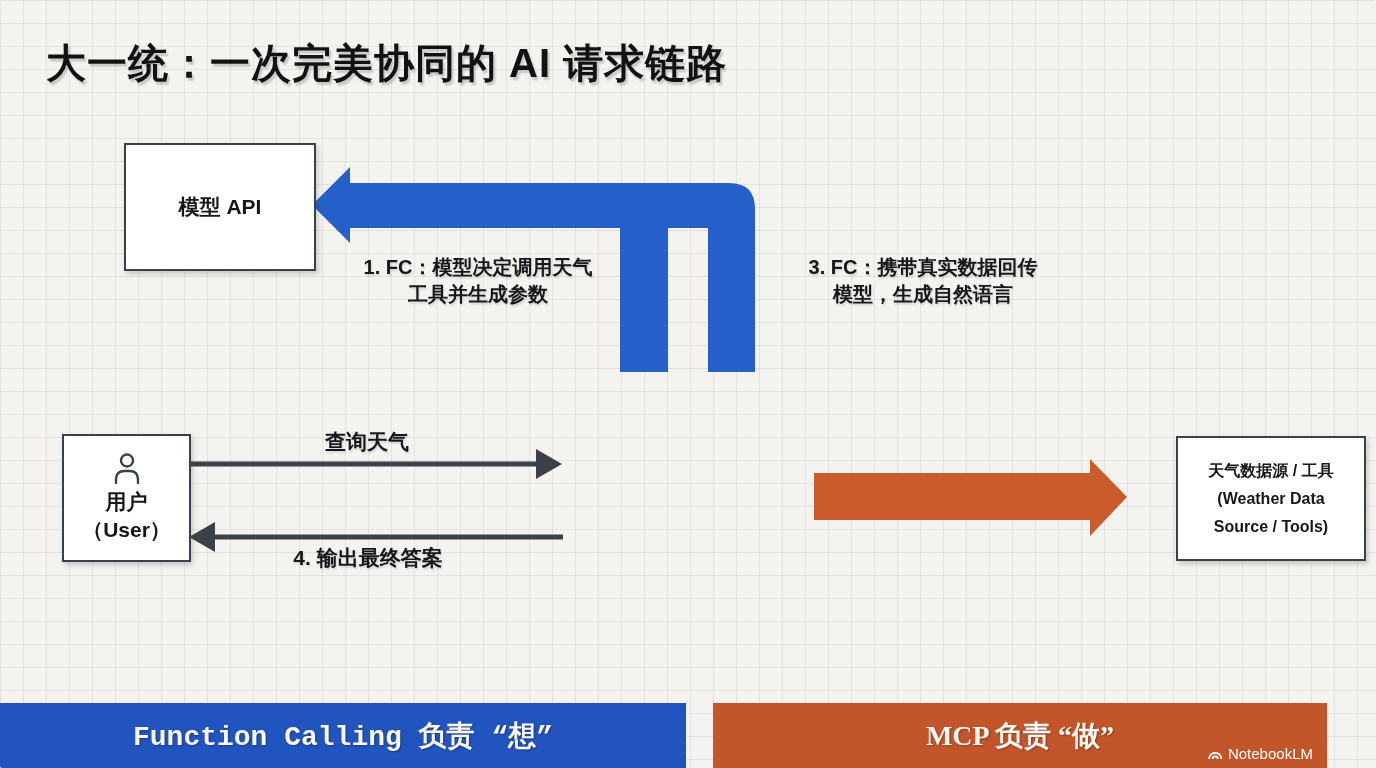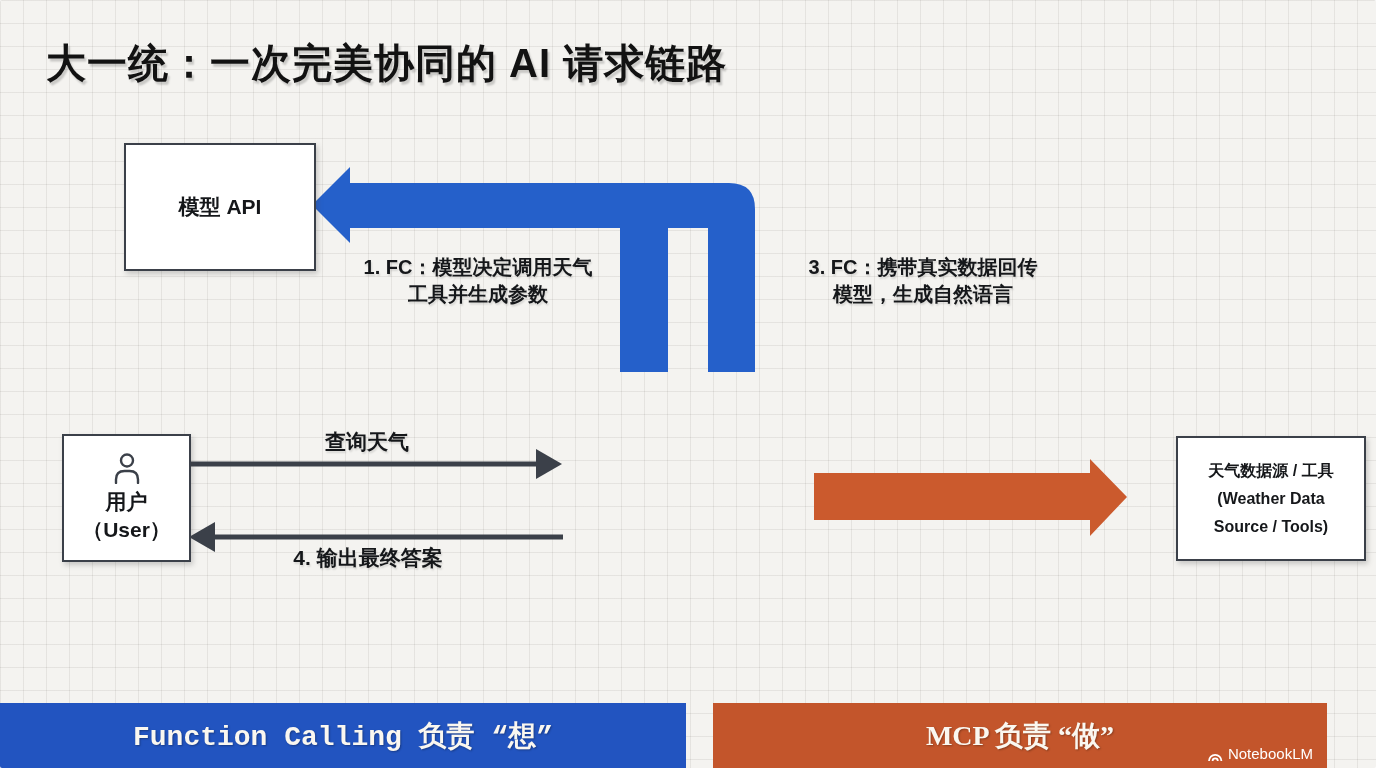--- a/index.html
+++ b/index.html
@@ -43,21 +43,21 @@
   .footer-bar {
     position:absolute; top:703px; height:65px;
     display:flex; align-items:center; justify-content:center;
     font-family:"Liberation Serif", serif; font-size:28px; font-weight:700;
     color:#faf7f0; text-shadow:1px 1px 2px rgba(0,0,0,0.3);
   }
   .footer-left  { left:0;     width:686px; background:#2254c0;font-family:Liberation Mono, monospace; }
   .footer-right { left:713px; width:614px; background:#c3552b; }
   .watermark {
     position:absolute; right:14px; bottom:6px;
-    display:flex; align-items:flex-end; gap:5px;
+    display:flex; align-items:center; gap:5px;
     font-family:"Liberation Sans", sans-serif; font-size:15px; font-weight:400;
     color:#ffffff; text-shadow:none;
   }
 </style>
 </head>
 <body>
 
 <div class="slide">
 
   <div class="title">大一统：一次完美协同的 AI 请求链路</div>

